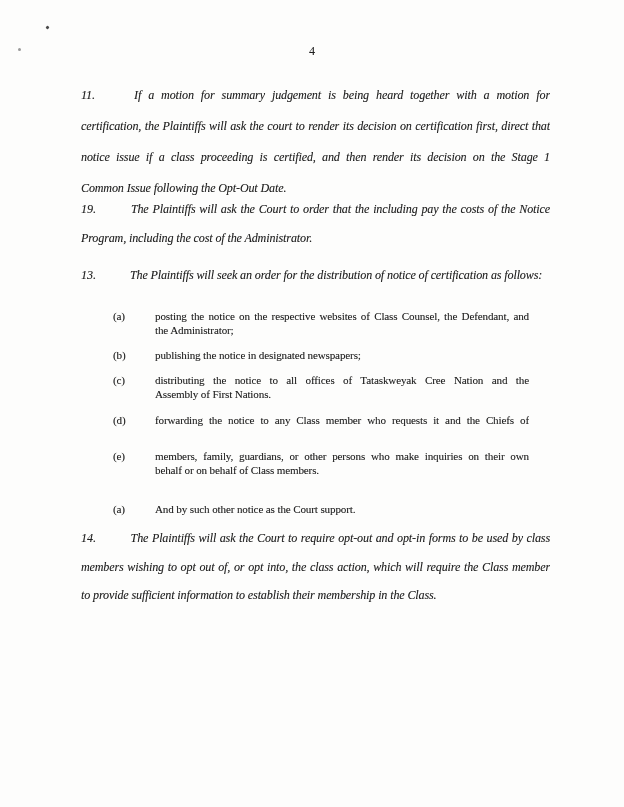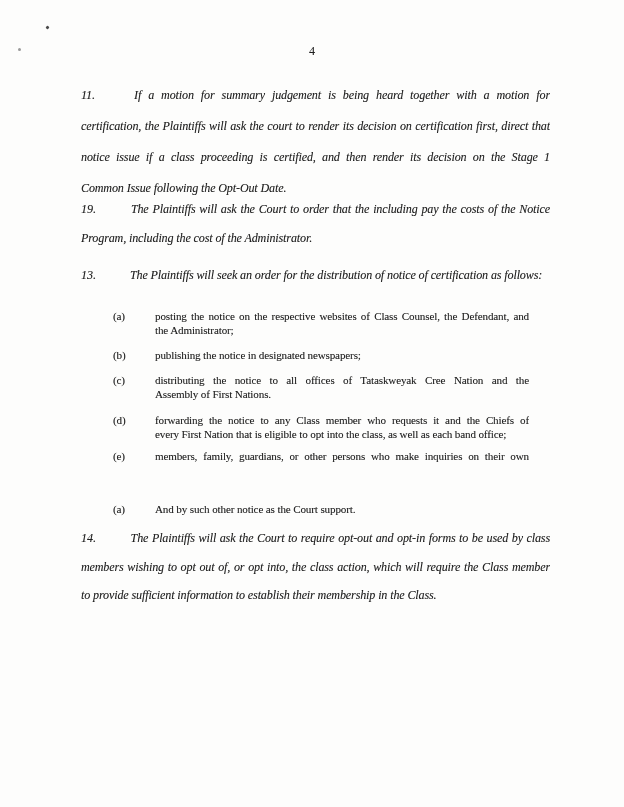--- a/index.html
+++ b/index.html
@@ -117,26 +117,26 @@
 
   <div class="item" style="top:373px">
     <span class="letter">(c)</span>
     <div class="ln">distributing the notice to all offices of Tataskweyak Cree Nation and the</div>
     <div class="ln last">Assembly of First Nations.</div>
   </div>
 
   <div class="item" style="top:413px">
     <span class="letter">(d)</span>
     <div class="ln">forwarding the notice to any Class member who requests it and the Chiefs of</div>
-    <div class="ln last tight">every First Nation that is eligible to opt into the class, as well as each band office;</div>
   </div>
 
   <div class="item" style="top:449px">
     <span class="letter">(e)</span>
     <div class="ln">members, family, guardians, or other persons who make inquiries on their own</div>
+    <div class="ln last">behalf or on behalf of Class members.</div>
   </div>
 
   <div class="item" style="top:502px">
     <span class="letter">(a)</span>
     <div class="ln last">And by such other notice as the Court support.</div>
   </div>
 
   <div class="para p14" style="top:524px">
     <div class="ln"><span class="pnum">14.</span> <span>The Plaintiffs will ask the Court to require opt-out and opt-in forms to be used by class</span></div>
     <div class="ln">members wishing to opt out of, or opt into, the class action, which will require the Class member</div>

